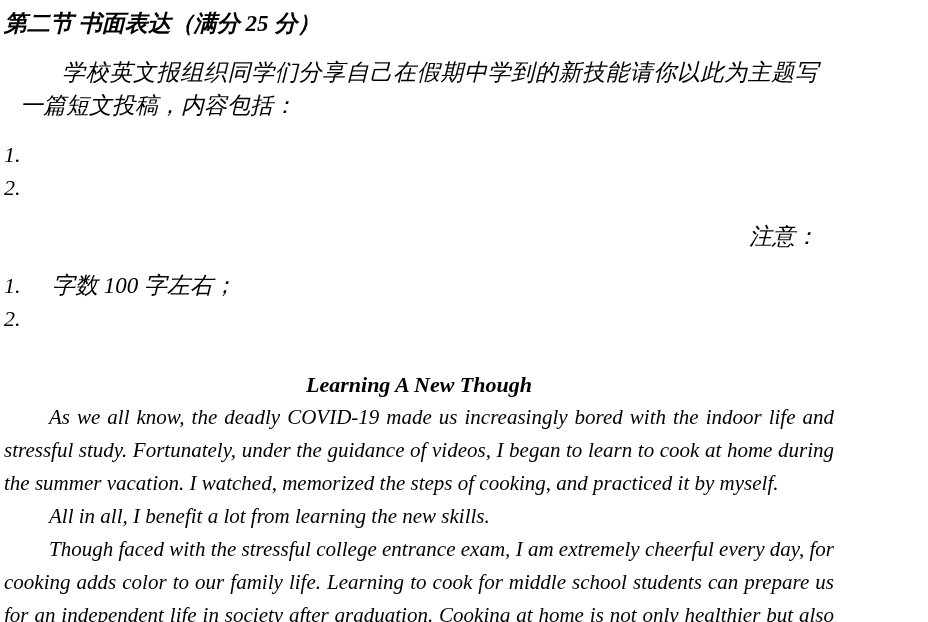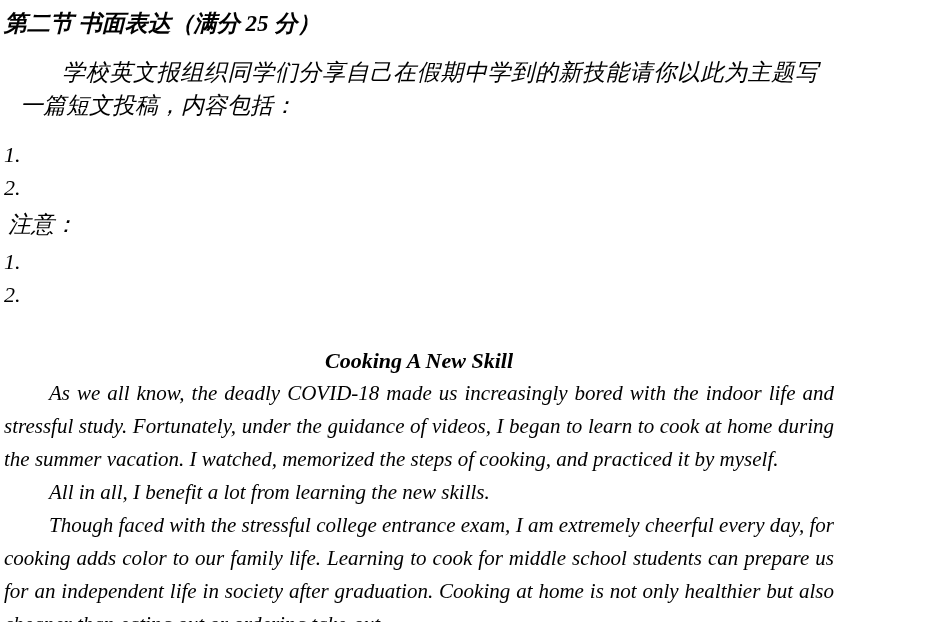--- a/index.html
+++ b/index.html
@@ -43,21 +43,22 @@
   .list-item {
     display: flex;
     align-items: baseline;
   }
   .num {
     flex: none;
     width: 48px;
     font-size: 22px;
   }
   .notes-label {
-    margin: 4px;
+    margin: 16px;
+    text-align: right;
   }
   .essay-title {
     margin: 33px 0 0 0;
     font-size: 22px;
     line-height: 33px;
     font-weight: bold;
     text-align: center;
   }
   .para {
     margin: 0;
@@ -83,29 +84,30 @@
     <li class="list-item cn">
       <span class="num">2.</span>
     </li>
   </ul>
 
   <p class="cn notes-label">注意：</p>
 
   <ul class="list">
     <li class="list-item cn">
       <span class="num">1.</span>
+      <span class="li-text">字数 100 字左右；</span>
     </li>
     <li class="list-item cn">
       <span class="num">2.</span>
     </li>
   </ul>
 
   <div>
-    <h2 class="essay-title">Cooking A New Skill</h2>
+    <h2 class="essay-title">Learning A New Though</h2>
 
-    <p class="para">As we all know, the deadly COVID-18 made us increasingly bored with the indoor life and stressful study. Fortunately, under the guidance of videos, I began to learn to cook at home during the summer vacation. I watched, memorized the steps of cooking, and practiced it by myself.</p>
+    <p class="para">As we all know, the deadly COVID-19 made us increasingly bored with the indoor life and stressful study. Fortunately, under the guidance of videos, I began to learn to cook at home during the summer vacation. I watched, memorized the steps of cooking, and practiced it by myself.</p>
 
     <p class="para">All in all, I benefit a lot from learning the new skills.</p>
 
     <p class="para">Though faced with the stressful college entrance exam, I am extremely cheerful every day, for cooking adds color to our family life. Learning to cook for middle school students can prepare us for an independent life in society after graduation. Cooking at home is not only healthier but also cheaper than eating out or ordering take-out.</p>
   </div>
 
 </div>
 
 </body></html>

